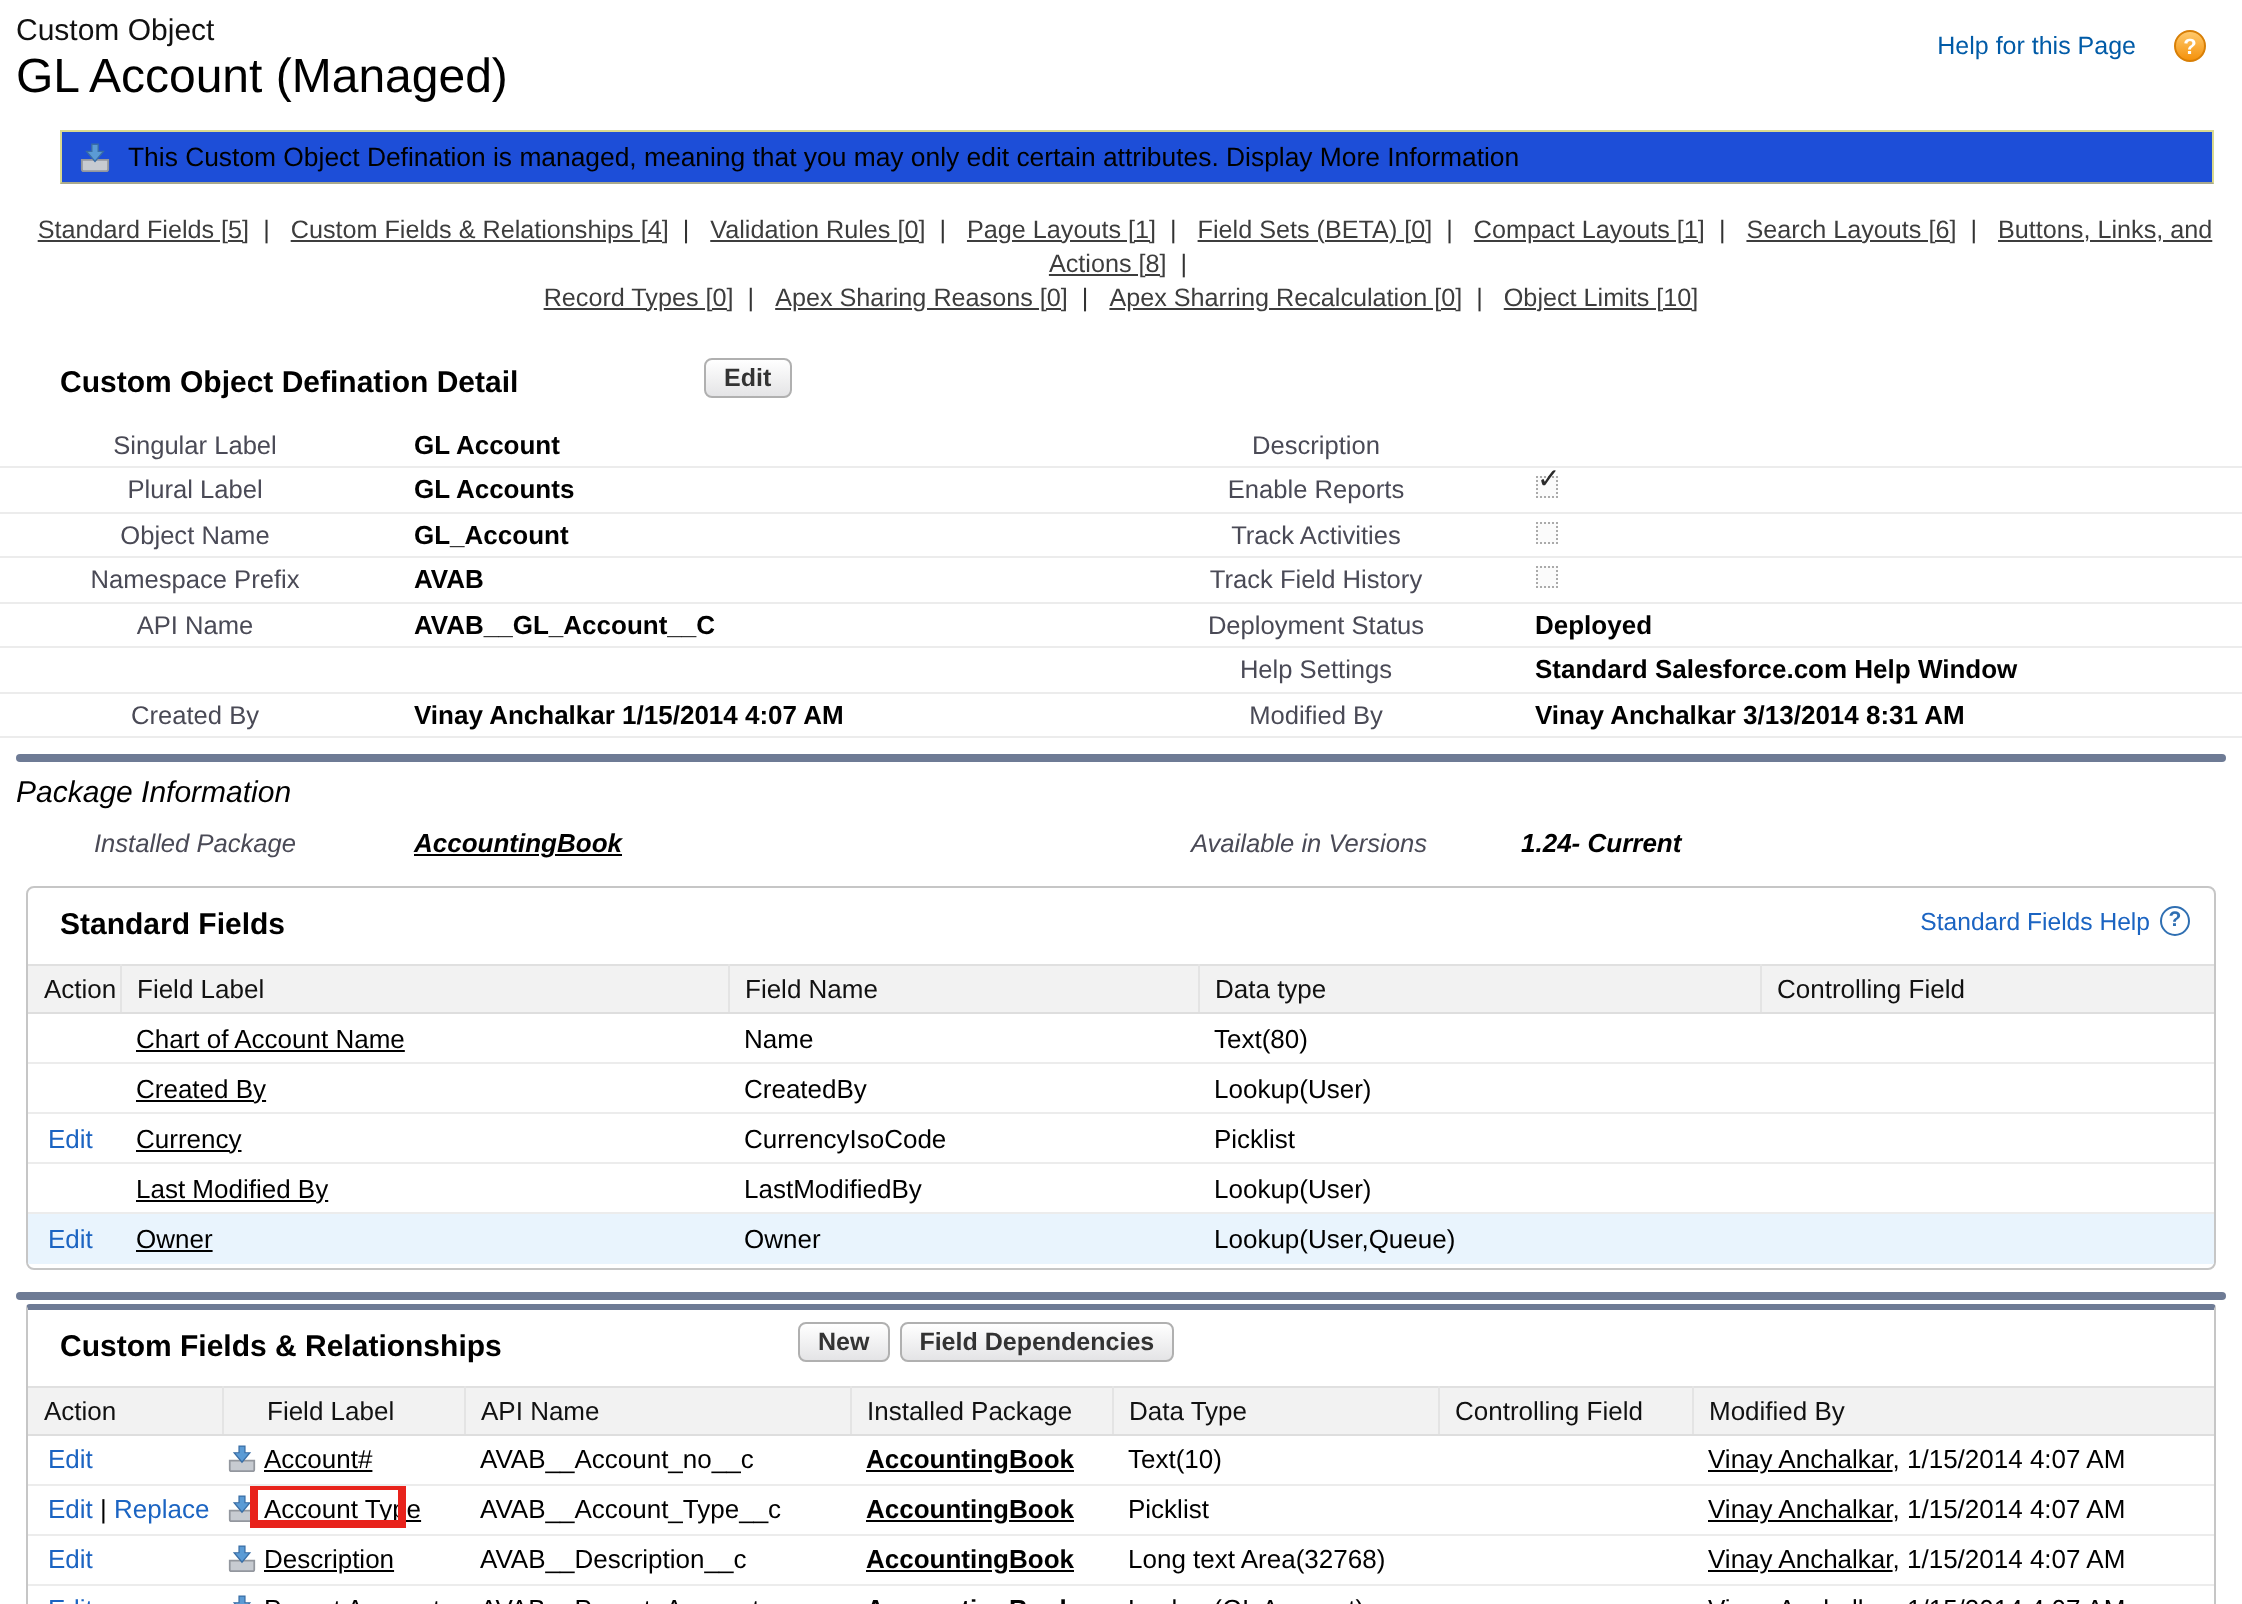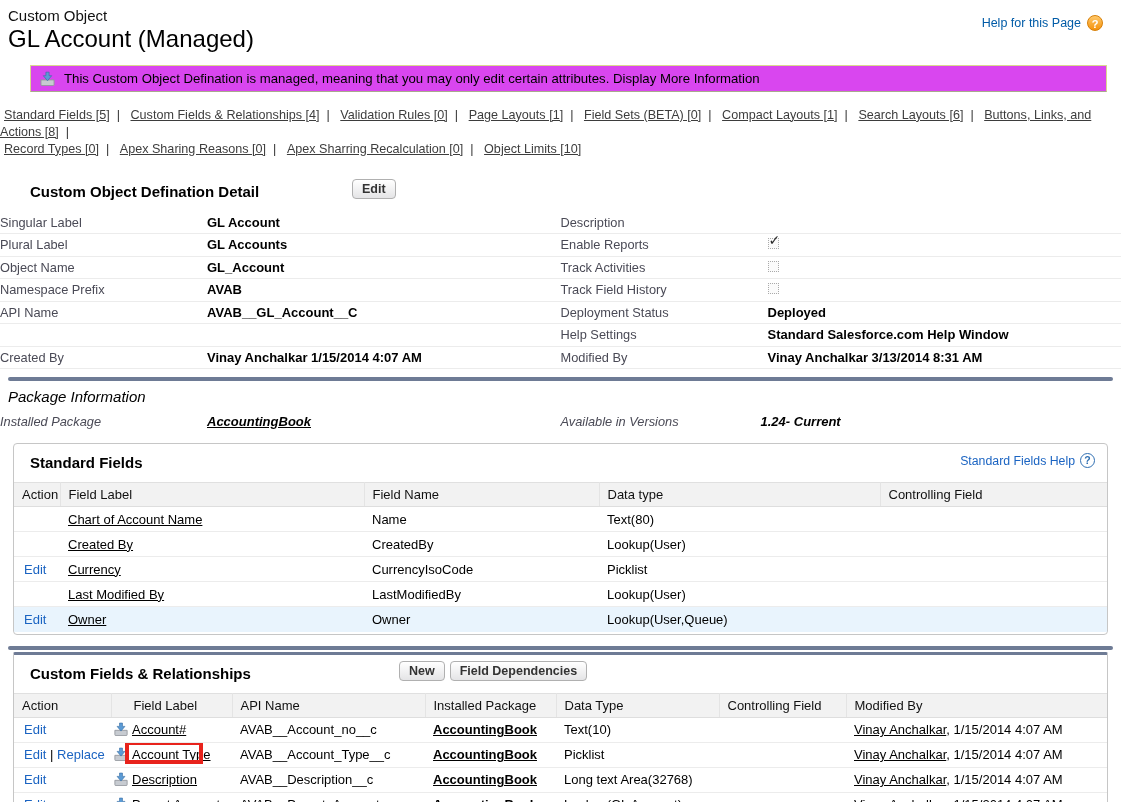--- a/index.html
+++ b/index.html
@@ -11,62 +11,62 @@
   }
   a { cursor:pointer; }
 
   
   .top-header { position:relative; padding:7px 0 0 8px; }
   .kicker { font-size:15px; color:#111; }
   .page-title { font-size:24px; line-height:1.15; margin-top:1px; }
   .help-top {
     position:absolute; top:15px; right:18px;
     color:#015ba7; font-size:12.5px; text-decoration:none;
-    display:flex; align-items:center; gap:6px;
+    display:flex; align-items:center; gap:19px;
   }
   .help-orange {
     width:16px; height:16px; border-radius:50%;
     background:linear-gradient(#ffc96b,#f5920c);
     color:#fff; font-weight:bold; font-size:11px;
     text-align:center; line-height:16px; display:inline-block;
     border:1px solid #d87f06;
   }
 
   
   .banner {
     margin:12px 14px 0 30px; height:27px;
-    background:#d946ef;
+    background:#1d4ed8;
     border:1px solid #d9d98e; border-bottom-color:#a9a98d;
     display:flex; align-items:center; gap:9px; padding:1px 10px 0 9px;
     font-size:13.2px;
   }
   .pkg-icon { width:15px; height:15px; flex:0 0 auto; }
 
   
-  .nav { text-align:left; margin-top:15px; font-size:12.6px; line-height:17px; color:#333; }
+  .nav { text-align:center; margin-top:15px; font-size:12.6px; line-height:17px; color:#333; }
   .nav a { color:#3d3d3d; text-decoration:underline; margin:0 4px; }
   .nav .pipe { color:#333; margin:0 3px; }
 
   
   .section-head { position:relative; height:27px; margin-top:21px; }
   .section-title { position:absolute; left:30px; top:4px; font-weight:bold; font-size:15px;text-align:right; }
   .btn {
     background:linear-gradient(#ffffff,#e4e4e6);
     border:1px solid #b0b0b0; border-radius:4px;
     font-family:"Liberation Sans",sans-serif;
     font-weight:bold; font-size:12.5px; color:#333;
     padding:2px 9px; cursor:pointer;
   }
   .detail-edit { position:absolute; left:352px; top:0; }
 
   
   .detail { margin-top:6px; }
   .drow { display:flex; }
   .dhalf { width:50%; display:flex; align-items:center; min-height:22.5px; border-bottom:1px solid #ececec; }
-  .dlabel { width:195px; text-align:left; color:#4a4a56; font-size:12.8px; flex:0 0 auto; }
+  .dlabel { width:195px; text-align:center; color:#4a4a56; font-size:12.8px; flex:0 0 auto; }
   .dvalue { margin-left:12px; font-weight:bold; }
 
   
   .cb { width:11px; height:11px; border:1px dotted #aaa; background:#fbfbfb; display:inline-block; position:relative; }
   .cb .mark { position:absolute; left:0px; top:-7px; font-size:14px; color:#2b2b2b; font-weight:bold; font-family:"DejaVu Sans",sans-serif; }
 
   
   .divider { height:4px; background:#6e7b95; margin:8px 8px 0 8px; border-radius:2px; }
 
   

